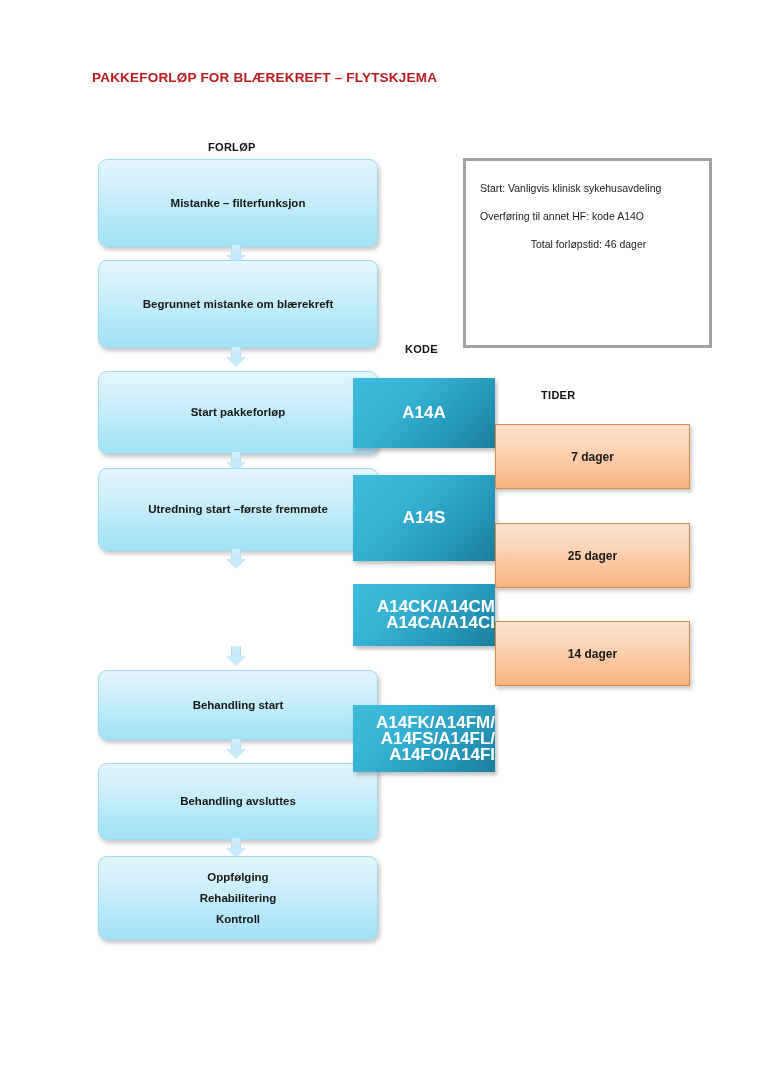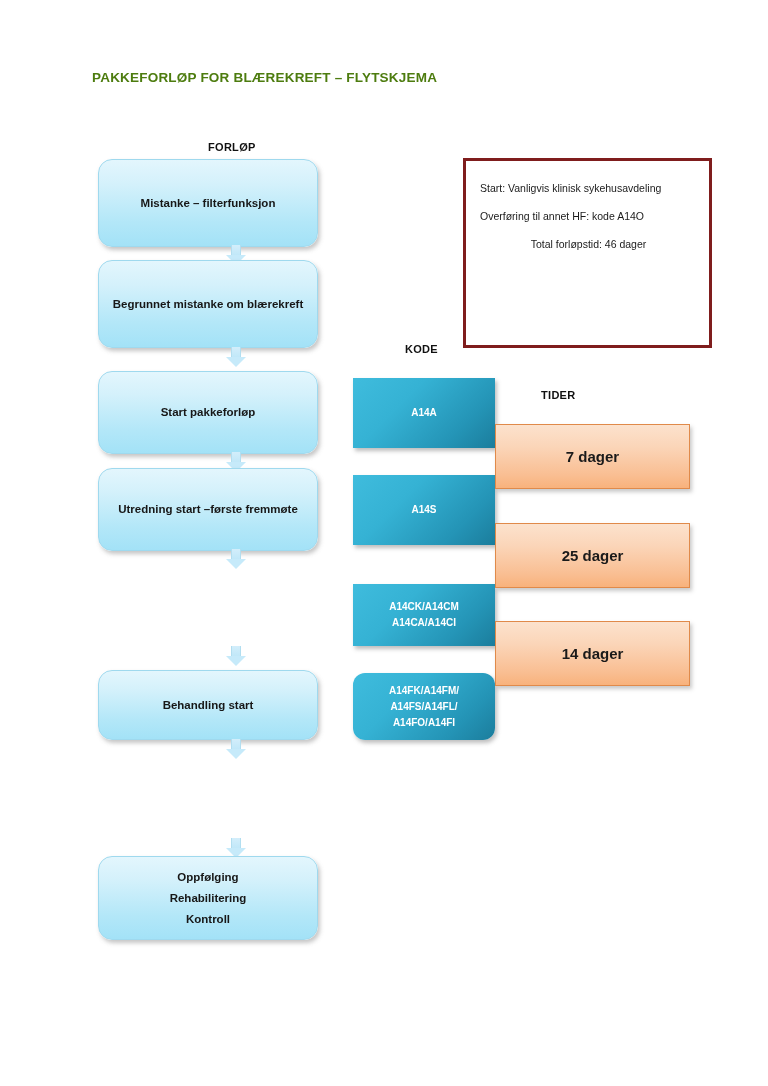--- a/index.html
+++ b/index.html
@@ -23,43 +23,43 @@
   }
 
   
   .page-title {
     position: absolute;
     left: 92px;
     top: 70px;
     font-size: 13.5px;
     font-weight: bold;
     letter-spacing: 0.2px;
-    color: #4d7c0f;
+    color: #b91c1c;
     white-space: nowrap;
   }
 
   
   .col-header {
     position: absolute;
     font-size: 11px;
     font-weight: bold;
     color: #111111;
     white-space: nowrap;
     letter-spacing: 0.3px;
   }
   .col-header.forlop { left: 208px; top: 141px; }
   .col-header.kode   { left: 405px; top: 343px; }
   .col-header.tider  { left: 541px; top: 389px; }
 
   
   .flow-box {
     position: absolute;
     left: 98px;
-    width: 220px;
-    border-radius: 14px;
+    width: 280px;
+    border-radius: 9px;
     background: linear-gradient(to bottom, #e3f6fd 0%, #d4f1fb 28%, #b3e7f8 72%, #a3e2f7 100%);
     border: 1px solid #9fd9ee;
     box-shadow: 2px 3px 4px rgba(120,120,120,0.42);
     display: flex;
     align-items: center;
     justify-content: center;
     text-align: center;
     box-sizing: border-box;
   }
   .flow-box .flow-label {
@@ -122,65 +122,65 @@
     position: absolute;
     left: 353px;
     width: 142px;
     background: linear-gradient(135deg, #3fbcdd 0%, #35b2d4 35%, #2494b6 75%, #1b7d9c 100%);
     box-shadow: 2px 3px 4px rgba(110,110,110,0.45);
     display: flex;
     align-items: center;
     box-sizing: border-box;
   }
   .code-box .code-label {
-    font-size: 10px;
+    font-size: 17px;
     font-weight: bold;
     color: #ffffff;
     line-height: 16px;
     width: 100%;
   }
   .code-box.center .code-label { text-align: center; }
-  .code-box.left   .code-label { text-align: center; }
+  .code-box.left   .code-label { text-align: right; }
 
   .cb-1 { top: 378px; height: 70px; }
-  .cb-2 { top: 475px; height: 70px; }
+  .cb-2 { top: 475px; height: 86px; }
   .cb-3 { top: 584px; height: 62px; }
-  .cb-4 { top: 673px; height: 67px; border-radius: 12px; }
+  .cb-4 { top: 705px; height: 67px; }
 
   
   .time-box {
     position: absolute;
     left: 495px;
     width: 195px;
     background: linear-gradient(to bottom, #fce2cd 0%, #fbd5b8 35%, #f9be92 80%, #f8b27c 100%);
     border: 1px solid #e08a4a;
     box-shadow: 2px 3px 4px rgba(120,120,120,0.40);
     display: flex;
     align-items: center;
     justify-content: center;
     box-sizing: border-box;
   }
   .time-box .time-label {
-    font-size: 15px;
+    font-size: 12px;
     font-weight: bold;
     color: #1a1a1a;
   }
 
   .tb-1 { top: 424px; height: 65px; }
   .tb-2 { top: 523px; height: 65px; }
   .tb-3 { top: 621px; height: 65px; }
 
   
   .info-box {
     position: absolute;
     left: 463px;
     top: 158px;
     width: 249px;
     height: 190px;
-    border: 3px solid #7f1d1d;
+    border: 3px solid #a3a3a3;
     background: #ffffff;
     box-sizing: border-box;
     padding: 20px 12px 10px 14px;
   }
   .info-line {
     font-size: 10.5px;
     color: #1a1a1a;
     line-height: 15px;
     margin-bottom: 13px;
     font-weight: normal;
@@ -242,20 +242,23 @@
 
   <div class="flow-box fb-6">
     <span class="flow-label">Behandling start</span>
   </div>
 
   <div class="down-arrow da-6">
     <span class="stem"></span>
       <span class="head"></span>
   </div>
 
+  <div class="flow-box fb-7">
+    <span class="flow-label">Behandling avsluttes</span>
+  </div>
 
   <div class="down-arrow da-7">
     <span class="stem"></span>
       <span class="head"></span>
   </div>
 
   <div class="flow-box fb-8">
     <span class="flow-label">
       <span>Oppfølging</span><br>
       <span>Rehabilitering</span><br>

